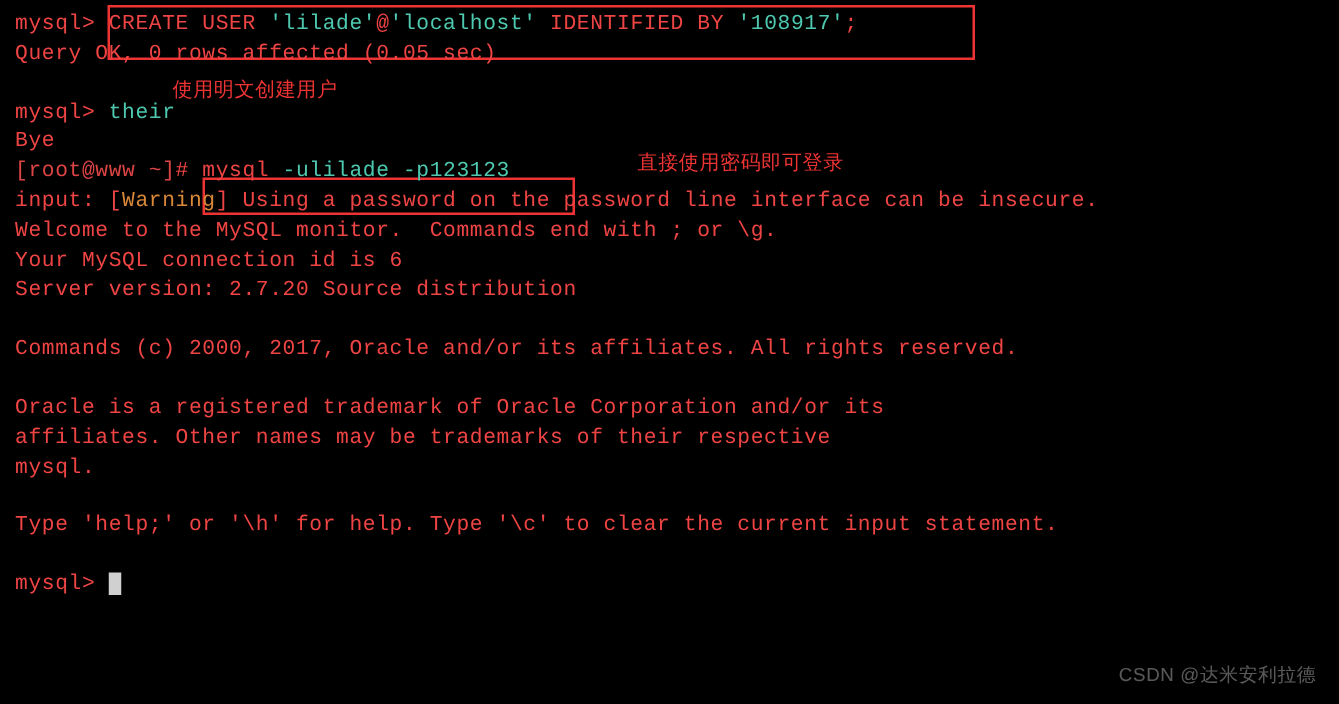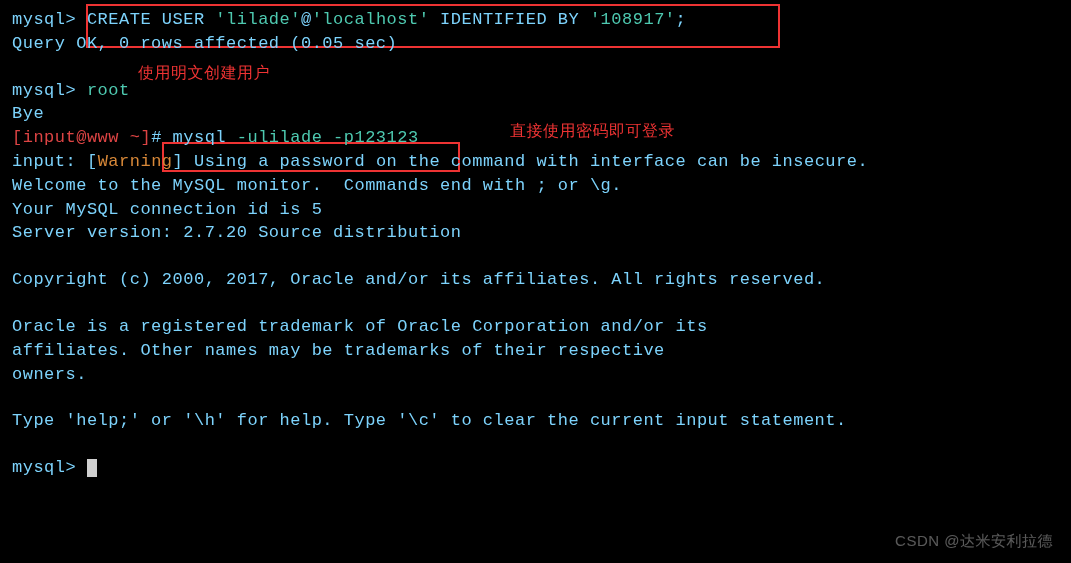--- a/index.html
+++ b/index.html
@@ -17,21 +17,21 @@
       letter-spacing: 0.5px;
       width: 1071px;
       height: 563px;
       position: relative;
       overflow: hidden;
     }
     .line {
       white-space: pre;
       position: relative;
     }
-    .white { color: #7dd3fc; }
+    .white { color: #ef4444; }
     .teal { color: #4ec9b0; margin-top: 20px; }
     .red-text { color: #d44; }
     .orange { color: #d88838; margin-top: 20px; }
     .red-box1 {
       position: absolute;
       border: 2px solid #e33;
       top: 4px;
       left: 86px;
       width: 694px;
       height: 44px;
@@ -53,21 +53,21 @@
       color: #e33;
       font-size: 16px;
       font-family: 'Microsoft YaHei', sans-serif;
     }
     .annotation2 {
       position: absolute;
       top: 120px;
       left: 510px;
       color: #e33;
       font-size: 16px;
-      font-family: Liberation Sans, sans-serif;
+      font-family: Liberation Mono, monospace;
     }
     .cursor {
       display: inline-block;
       width: 10px;
       height: 18px;
       background: #d0d0d0;
       vertical-align: middle;
     }
     .watermark {
       position: absolute;
@@ -84,31 +84,31 @@
 <body>
 
 <div class="red-box1"></div>
 <div class="red-box2"></div>
 <div class="annotation1">使用明文创建用户</div>
 <div class="annotation2">直接使用密码即可登录</div>
 
 <div class="line"><span class="white">mysql&gt; </span><span class="white">CREATE USER </span><span class="teal">'lilade'</span><span class="white">@</span><span class="teal">'localhost'</span><span class="white"> IDENTIFIED BY </span><span class="teal">'108917'</span><span class="white">;</span></div>
 <div class="line white">Query OK, 0 rows affected (0.05 sec)</div>
 <div class="blank"></div>
-<div class="line"><span class="white">mysql&gt; </span><span class="teal">root</span></div>
+<div class="line"><span class="white">mysql&gt; </span><span class="teal">their</span></div>
 <div class="line white">Bye</div>
-<div class="line"><span class="red-text">[input@www ~]</span><span class="white"># </span><span class="white">mysql </span><span class="teal">-ulilade -p123123</span></div>
-<div class="line"><span class="white">input: [</span><span class="orange">Warning</span><span class="white">] Using a password on the command with interface can be insecure.</span></div>
+<div class="line"><span class="red-text">[root@www ~]</span><span class="white"># </span><span class="white">mysql </span><span class="teal">-ulilade -p123123</span></div>
+<div class="line"><span class="white">input: [</span><span class="orange">Warning</span><span class="white">] Using a password on the password line interface can be insecure.</span></div>
 <div class="line white">Welcome to the MySQL monitor.  Commands end with ; or \g.</div>
-<div class="line white">Your MySQL connection id is 5</div>
+<div class="line white">Your MySQL connection id is 6</div>
 <div class="line white">Server version: 2.7.20 Source distribution</div>
 <div class="blank"></div>
-<div class="line white">Copyright (c) 2000, 2017, Oracle and/or its affiliates. All rights reserved.</div>
+<div class="line white">Commands (c) 2000, 2017, Oracle and/or its affiliates. All rights reserved.</div>
 <div class="blank"></div>
 <div class="line white">Oracle is a registered trademark of Oracle Corporation and/or its</div>
 <div class="line white">affiliates. Other names may be trademarks of their respective</div>
-<div class="line white">owners.</div>
+<div class="line white">mysql.</div>
 <div class="blank"></div>
 <div class="line white">Type 'help;' or '\h' for help. Type '\c' to clear the current input statement.</div>
 <div class="blank"></div>
 <div class="line"><span class="white">mysql&gt; </span><span class="cursor"></span></div>
 
 <div class="watermark">CSDN @达米安利拉德</div>
 
 </body></html>

